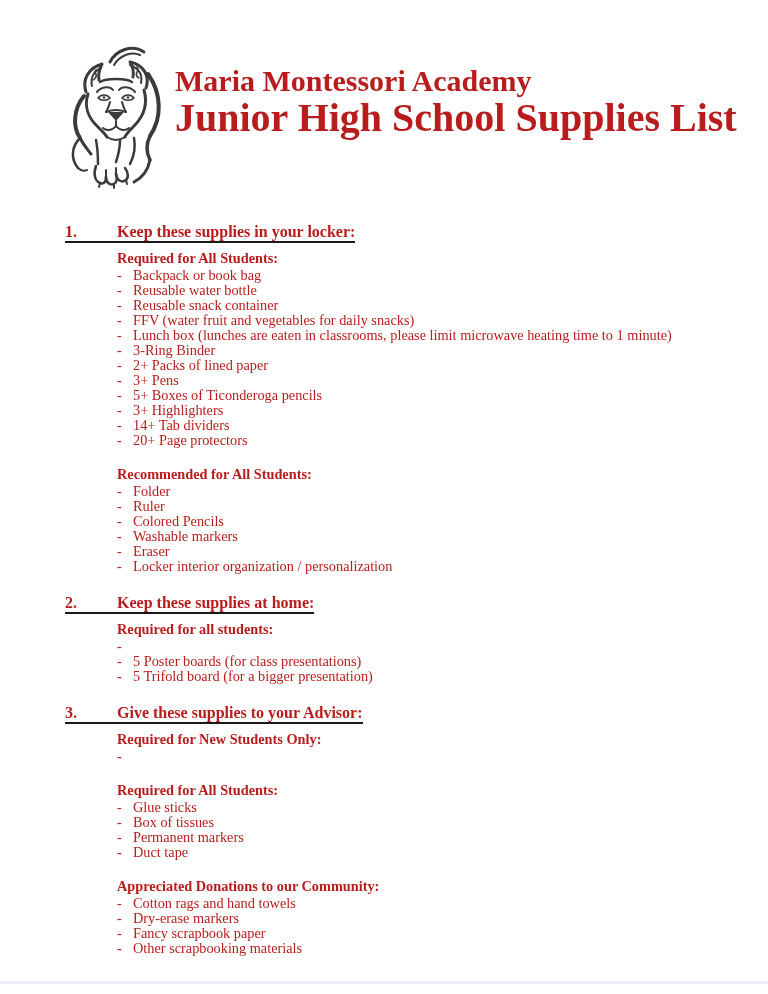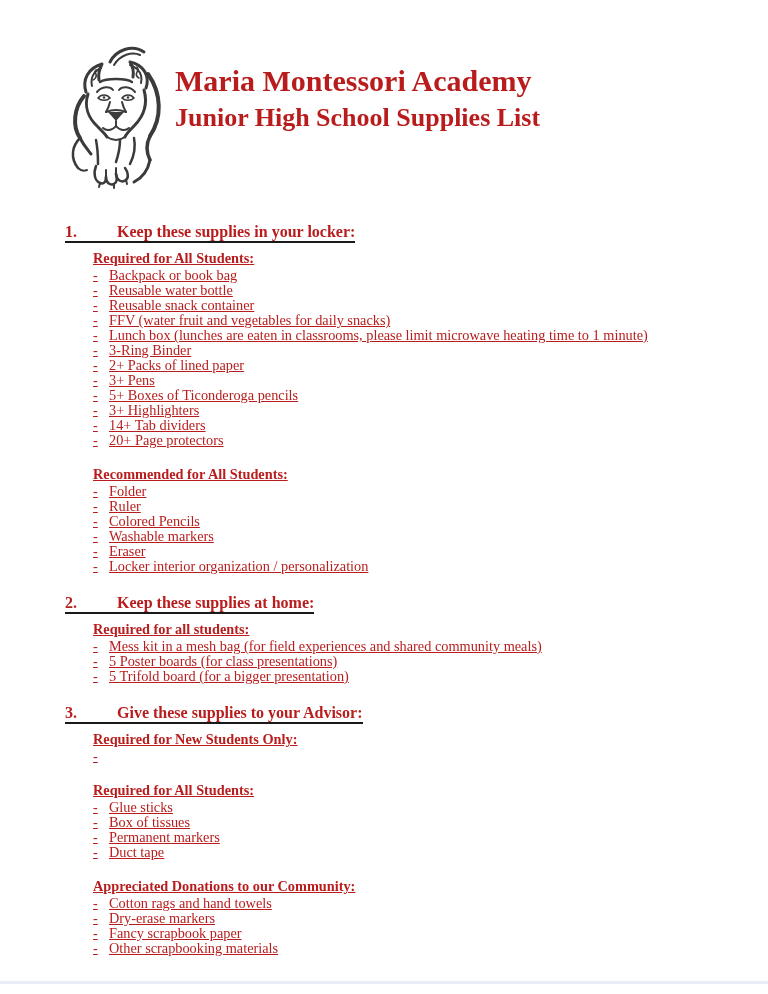--- a/index.html
+++ b/index.html
@@ -39,21 +39,21 @@
     margin-left: 3px;
     padding-top: 20px;
   }
   .title {
     font-size: 30px;
     font-weight: bold;
     line-height: 37px;
     white-space: nowrap;
   }
   .subtitle {
-    font-size: 26px;
+    font-size: 40px;
     font-weight: bold;
     line-height: 37px;
     white-space: nowrap;
   }
   .note {
     margin-top: 13px;
     font-size: 14px;
     font-weight: bold;
     font-style: italic;
   }
@@ -71,23 +71,22 @@
     padding-bottom: 1px;
     font-size: 16px;
     font-weight: bold;
     line-height: 17px;
   }
   .sec-num {
     width: 52px;
     flex: 0 0 auto;
   }
   .groups {
-    margin-left: 28px;
+    margin-left: 52px;
     margin-top: 8px;
-    text-decoration: underline;
   }
   .group + .group {
     margin-top: 19px;
   }
   .group-label {
     font-size: 14.3px;
     font-weight: bold;
     line-height: 15px;
     margin-bottom: 2px;
   }
@@ -283,21 +282,20 @@
     <div class="sec-head">
       <span class="sec-num">2.</span>
       <span>Keep these supplies at home:</span>
     </div>
     <div class="groups">
   <div class="group">
     <div class="group-label">Required for all students:</div>
     <div>
   <div class="item">
     <span class="dash">-</span>
-    <span>Mess kit in a mesh bag (for field experiences and shared community meals)</span>
   </div>
 
   <div class="item">
     <span class="dash">-</span>
     <span>5 Poster boards (for class presentations)</span>
   </div>
 
   <div class="item">
     <span class="dash">-</span>
     <span>5 Trifold board (for a bigger presentation)</span>

